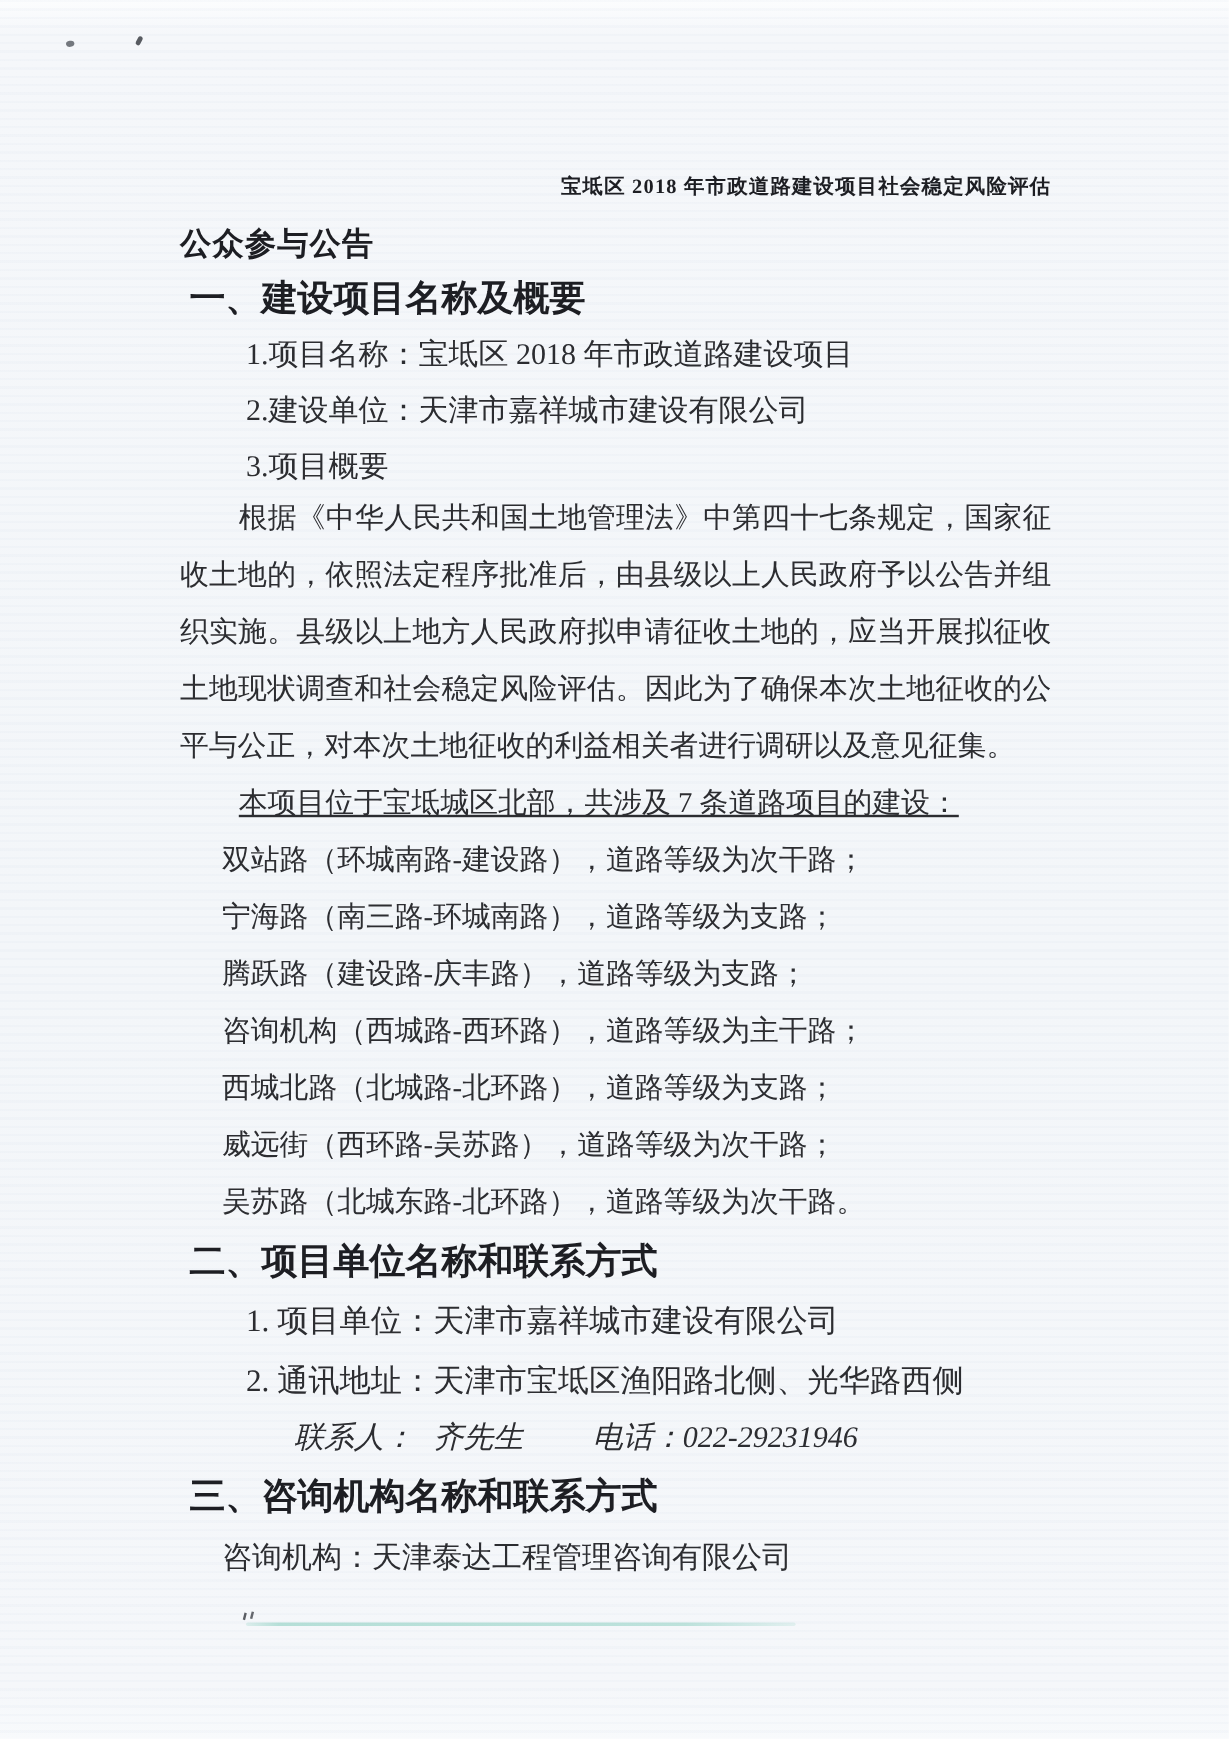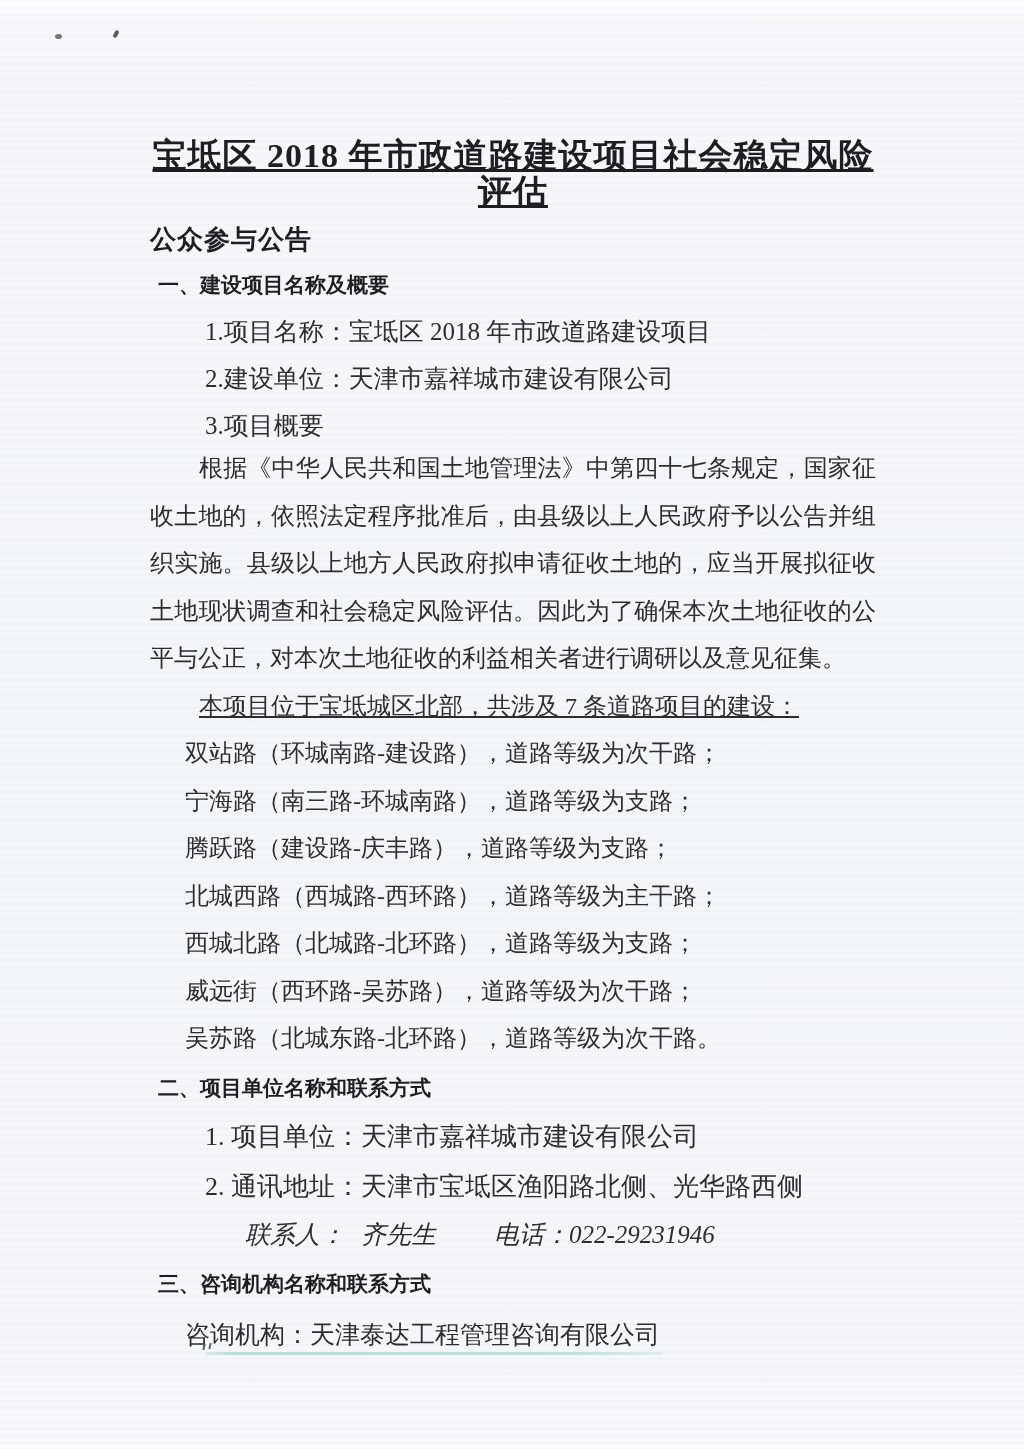--- a/index.html
+++ b/index.html
@@ -25,42 +25,41 @@
       rgba(255,255,255,0) 2px, rgba(255,255,255,0) 7px);
     pointer-events: none;
   }
   .doc {
     position: absolute;
     left: 150px; top: 128px;
     width: 726px;
   }
   .title {
     margin-top: 10px;
-    text-align: center;
+    text-align: right;
     font-weight: 700;
-    font-size: 34px;
+    font-size: 17px;
     line-height: 36px;
     color: #1d1e23;
     letter-spacing: 1px;
-    text-decoration: underline;
   }
   .subtitle {
     margin-top: 12px;
     text-align: left;
     font-weight: 700;
     font-size: 26px;
     line-height: 36px;
     color: #1d1e23;
     letter-spacing: 1px;
   }
   .heading {
     margin-top: 10px;
     margin-left: 8px;
     font-weight: 700;
-    font-size: 21px;
+    font-size: 30px;
     line-height: 34px;
     color: #1d1e23;
   }
   .heading.h2 { margin-top: 8px; }
   .heading.h3 { margin-top: 12px; }
   .item {
     margin-left: 55px;
     font-size: 25px;
     line-height: 34px;
     margin-top: 13px;
@@ -164,21 +163,21 @@
 
     <div class="item">3.项目概要</div>
 
     <div class="para">根据《中华人民共和国土地管理法》中第四十七条规定，国家征收土地的，依照法定程序批准后，由县级以上人民政府予以公告并组织实施。县级以上地方人民政府拟申请征收土地的，应当开展拟征收土地现状调查和社会稳定风险评估。因此为了确保本次土地征收的公平与公正，对本次土地征收的利益相关者进行调研以及意见征集。</div>
 
     <div class="lead-line">本项目位于宝坻城区北部，共涉及 7 条道路项目的建设：</div>
 
     <div class="road">双站路（环城南路-建设路），道路等级为次干路；</div>
     <div class="road">宁海路（南三路-环城南路），道路等级为支路；</div>
     <div class="road">腾跃路（建设路-庆丰路），道路等级为支路；</div>
-    <div class="road">北城西路（西城路-西环路），道路等级为主干路；</div>
+    <div class="road">咨询机构（西城路-西环路），道路等级为主干路；</div>
     <div class="road">西城北路（北城路-北环路），道路等级为支路；</div>
     <div class="road">威远街（西环路-吴苏路），道路等级为次干路；</div>
     <div class="road">吴苏路（北城东路-北环路），道路等级为次干路。</div>
 
     <div class="heading h2">二、项目单位名称和联系方式</div>
 
     <div class="s2-item first">1. 项目单位：天津市嘉祥城市建设有限公司</div>
 
     <div class="s2-item">2. 通讯地址：天津市宝坻区渔阳路北侧、光华路西侧</div>
 

